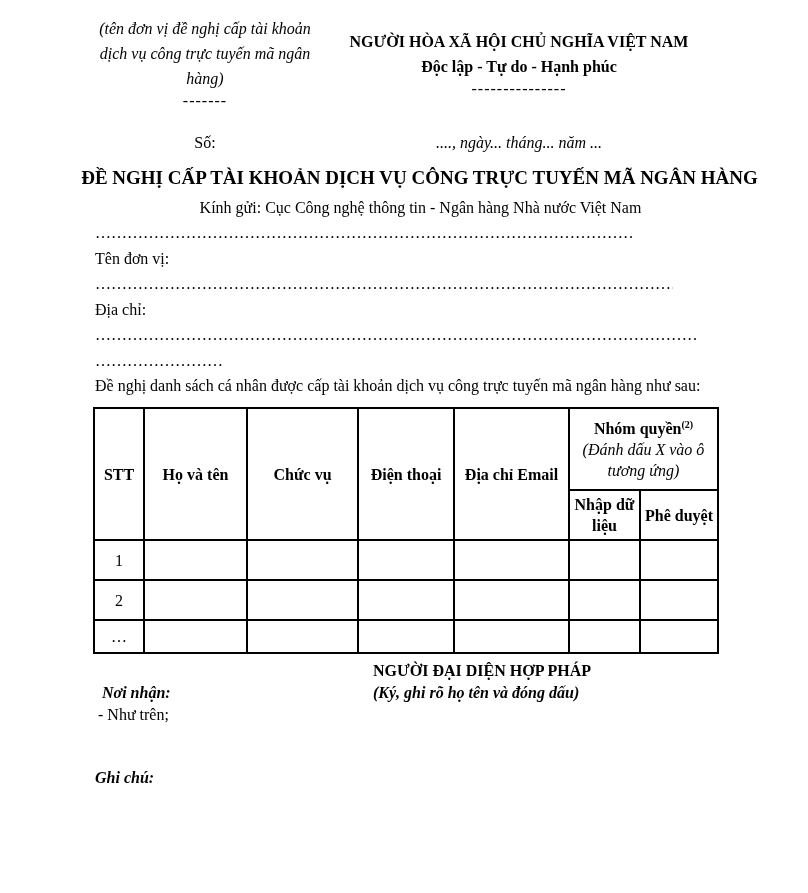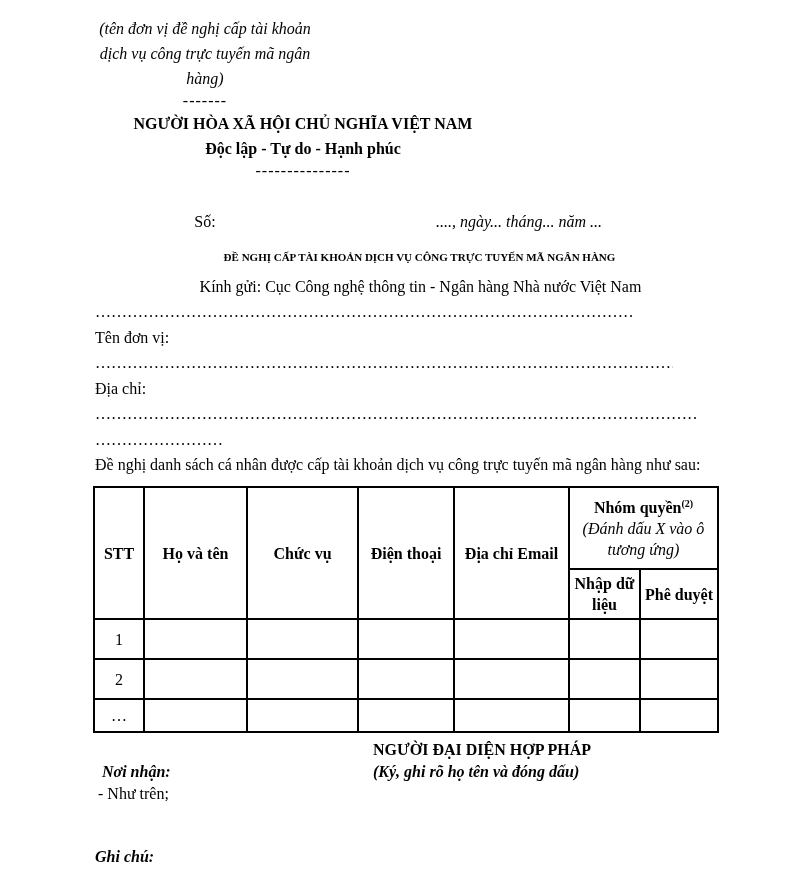--- a/index.html
+++ b/index.html
@@ -8,36 +8,36 @@
     width:808px; height:893px;
     background:#ffffff; color:#000;
     font-family:"Liberation Serif","DejaVu Serif",serif;
     font-size:16px; line-height:25px;
     box-sizing:border-box;
     padding:16px 62px 0 95px;
     overflow:hidden;
   }
 
   
-  .header-row { display:flex; align-items:flex-start;flex-direction:column; }
+  .header-row { display:flex; align-items:center; }
   .header-left { width:212px; margin-left:4px; text-align:center; }
   .issuer-note { font-style:italic; }
   .header-right { width:380px; margin-left:18px; text-align:center; }
   .national-title { font-weight:bold; width:360px; margin:0 auto; }
   .national-motto { font-weight:bold; }
   .divider { line-height:20px; letter-spacing:1px; }
 
-  .ref-row { display:flex; margin-top:28px; }
+  .ref-row { display:flex; margin-top:19px; }
   .ref-left { width:212px; margin-left:4px; text-align:center; }
   .ref-right { width:380px; margin-left:18px; text-align:center; font-style:italic; }
 
   .doc-title {
     margin:10px -34px 0 -36px;
     text-align:center; white-space:nowrap;
-    font-weight:bold; font-size:11px; line-height:26px;
+    font-weight:bold; font-size:19px; line-height:26px;
   }
   .recipient { margin-top:4px; text-align:center; }
 
   
   .field-line { margin-top:1px; }
   sup { font-size:10px; line-height:0; }
   .dotline { overflow:hidden; white-space:nowrap; height:25px; }
   .dl-1 { width:540px; }
   .dl-2 { width:578px; }
   .dl-3 { width:604px; }

